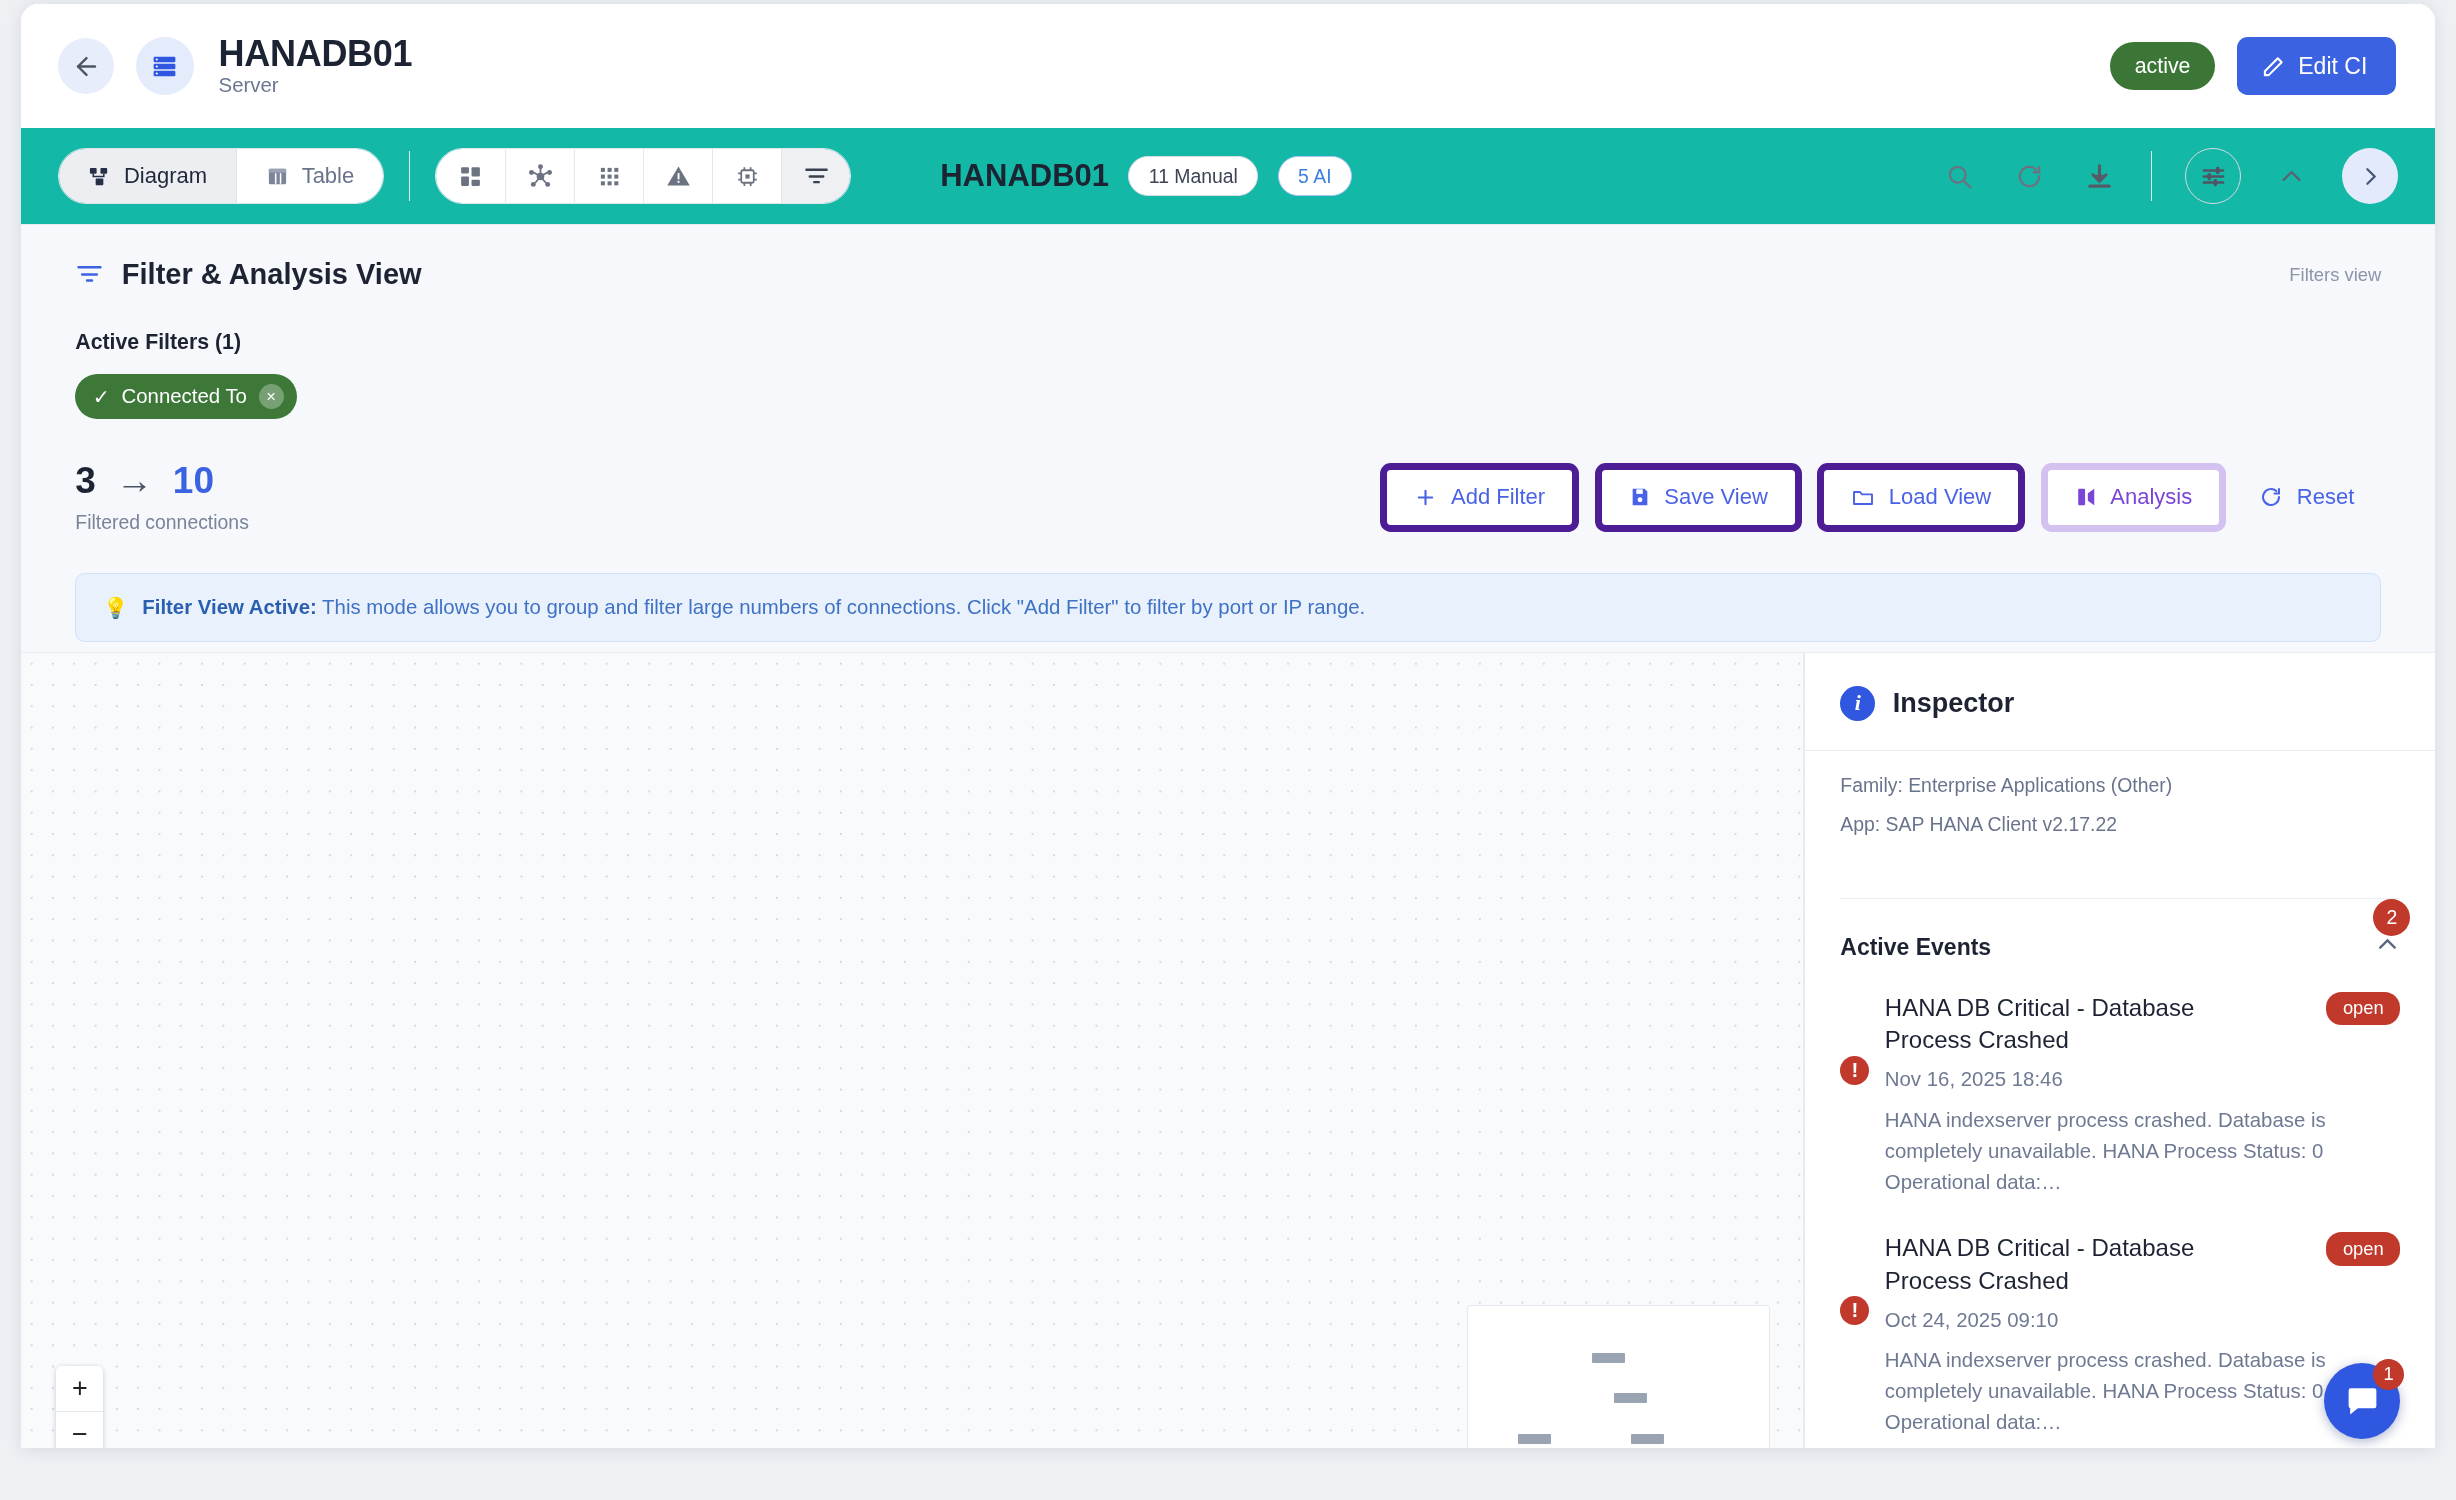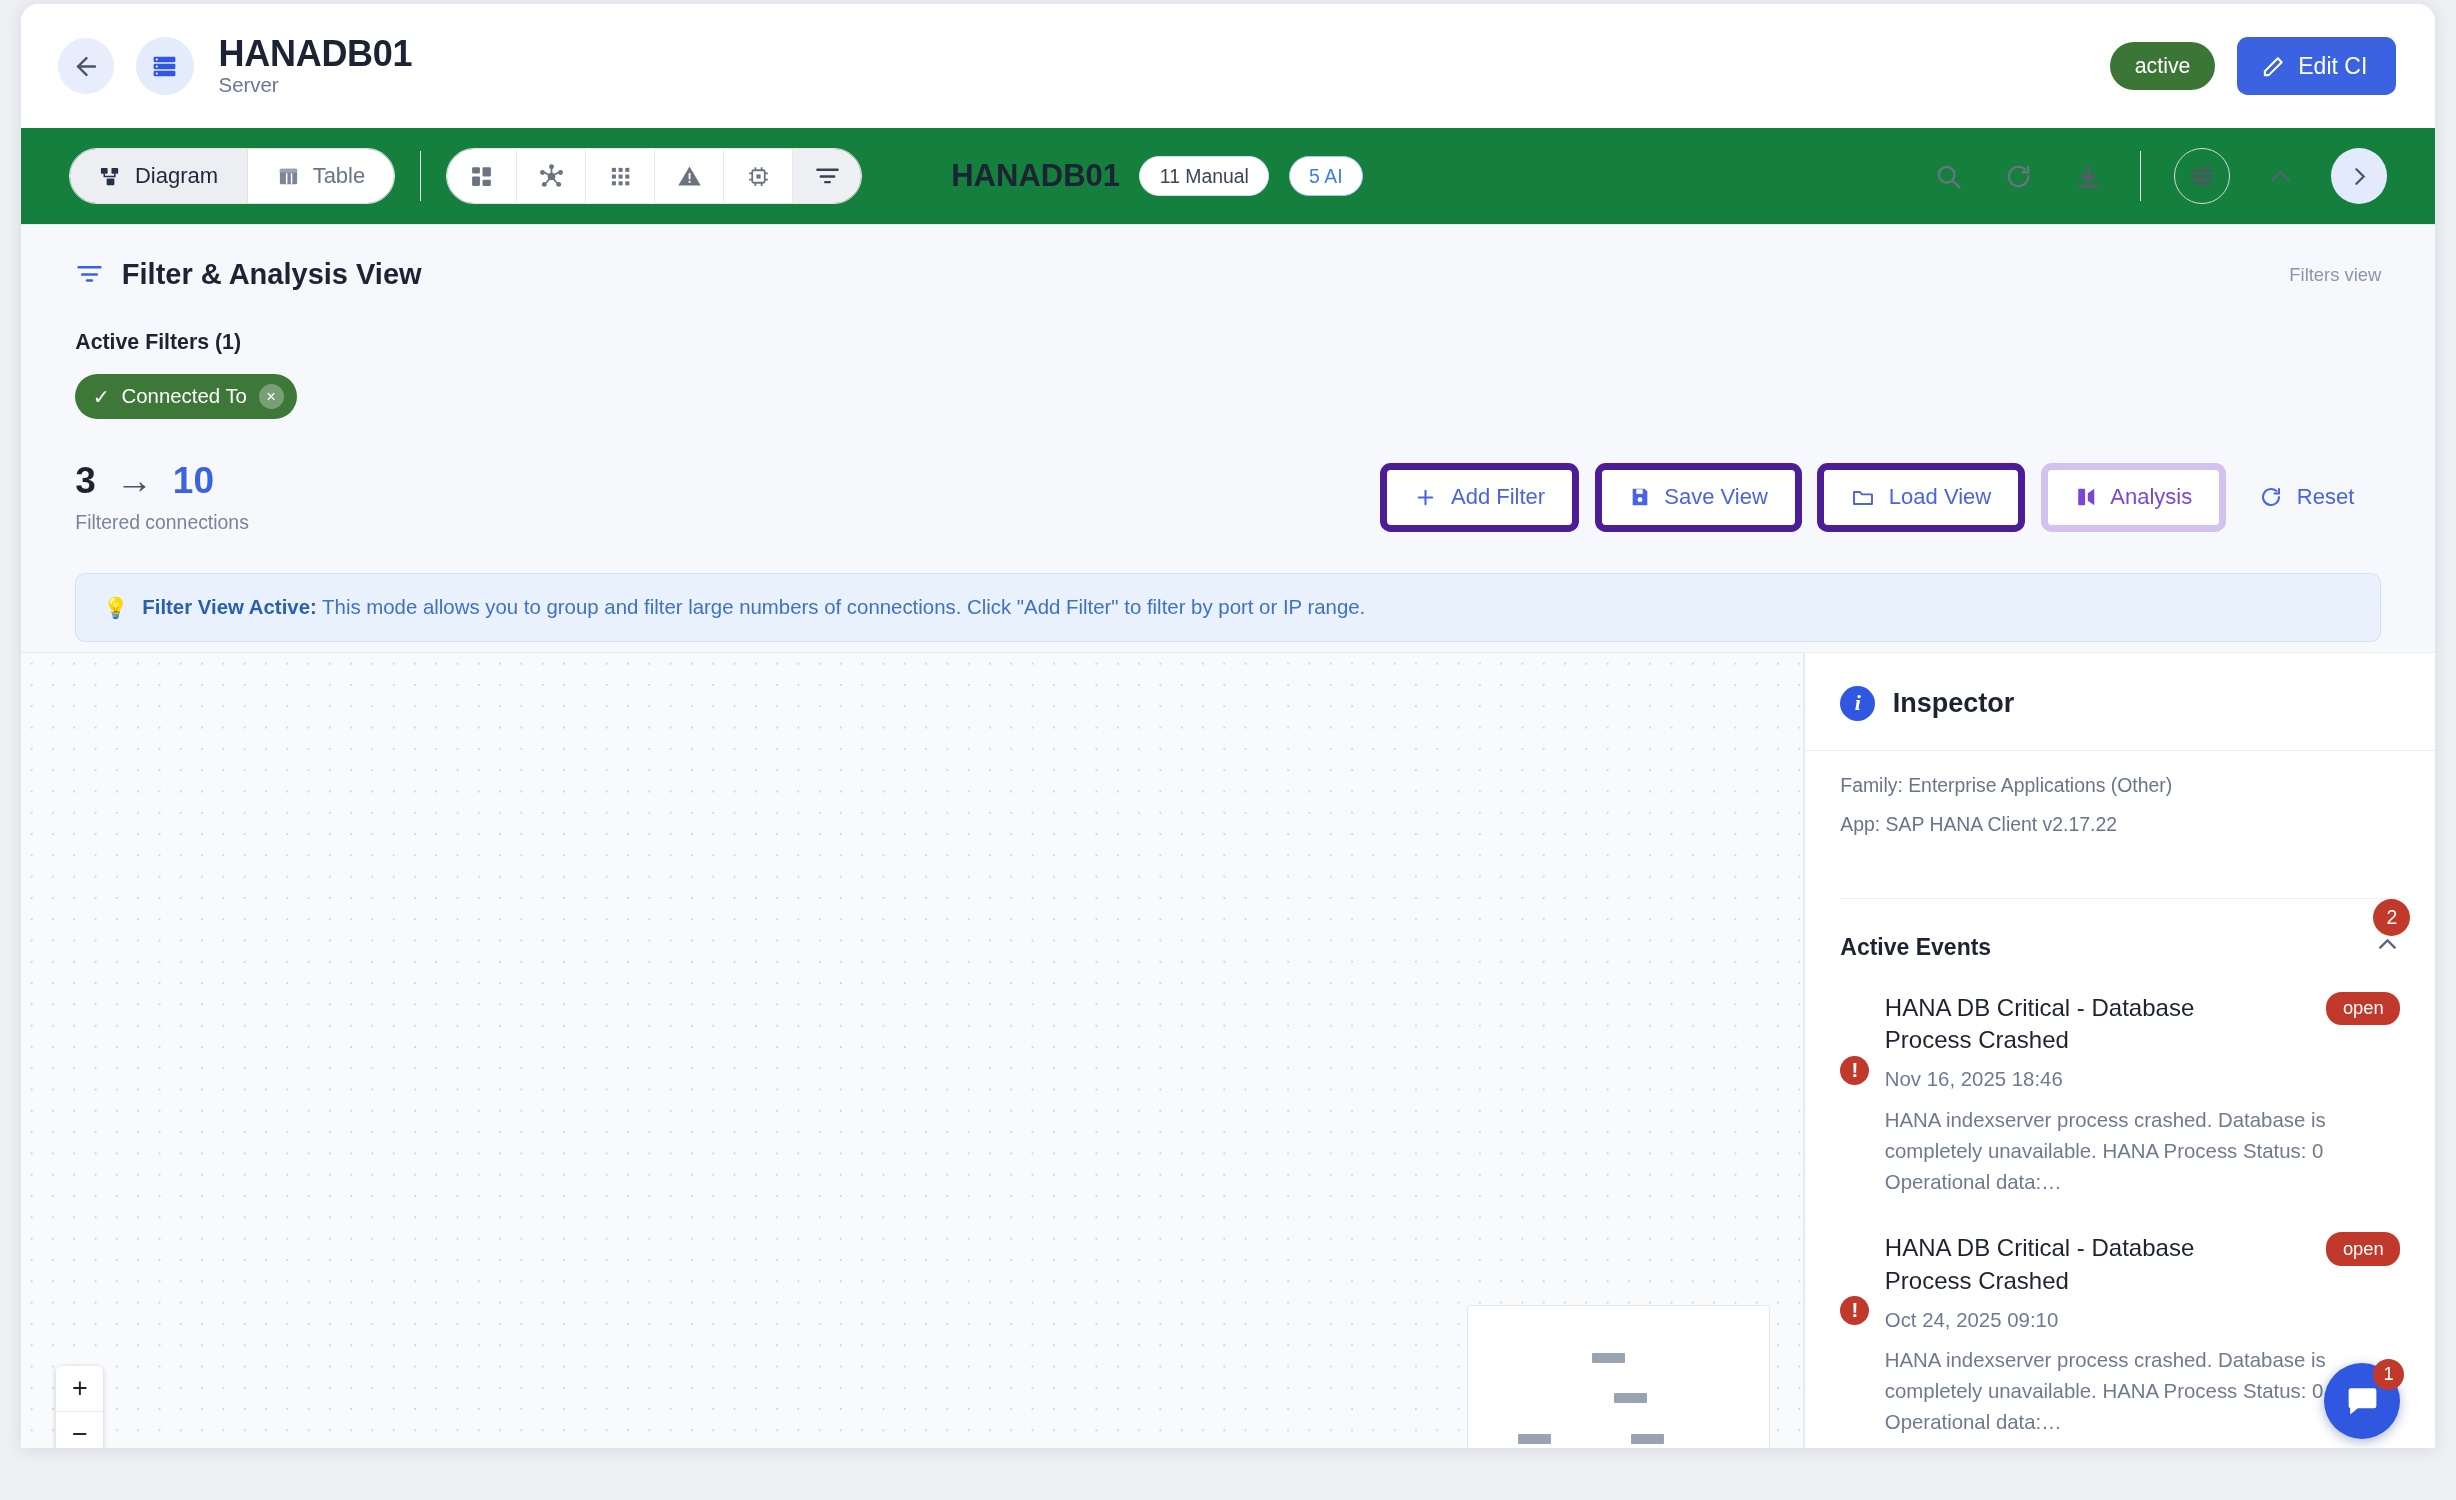--- a/index.html
+++ b/index.html
@@ -58,22 +58,22 @@
     padding: 15.5px 29px 15.5px 25px;
     border-radius: 10.7px;
     display: flex; align-items: center; gap: 13.6px;
     flex: none;
   }
 
   
   .toolbar {
     height: 97px;
     display: flex; align-items: center;
-    padding: 0 48px;
-    background: #15803d;
+    padding: 0 37px;
+    background: #14b8a6;
     border-bottom: 1px solid #e7eaf0;
   }
   .segmented {
     display: flex; align-items: stretch;
     border: 1px solid #dfe3ea; border-radius: 29px; overflow: hidden;
     height: 56px;
   }
   .seg {
     display: flex; align-items: center; gap: 12.6px;
     padding: 0 29px; font-size: 22px; color: #69748c;

